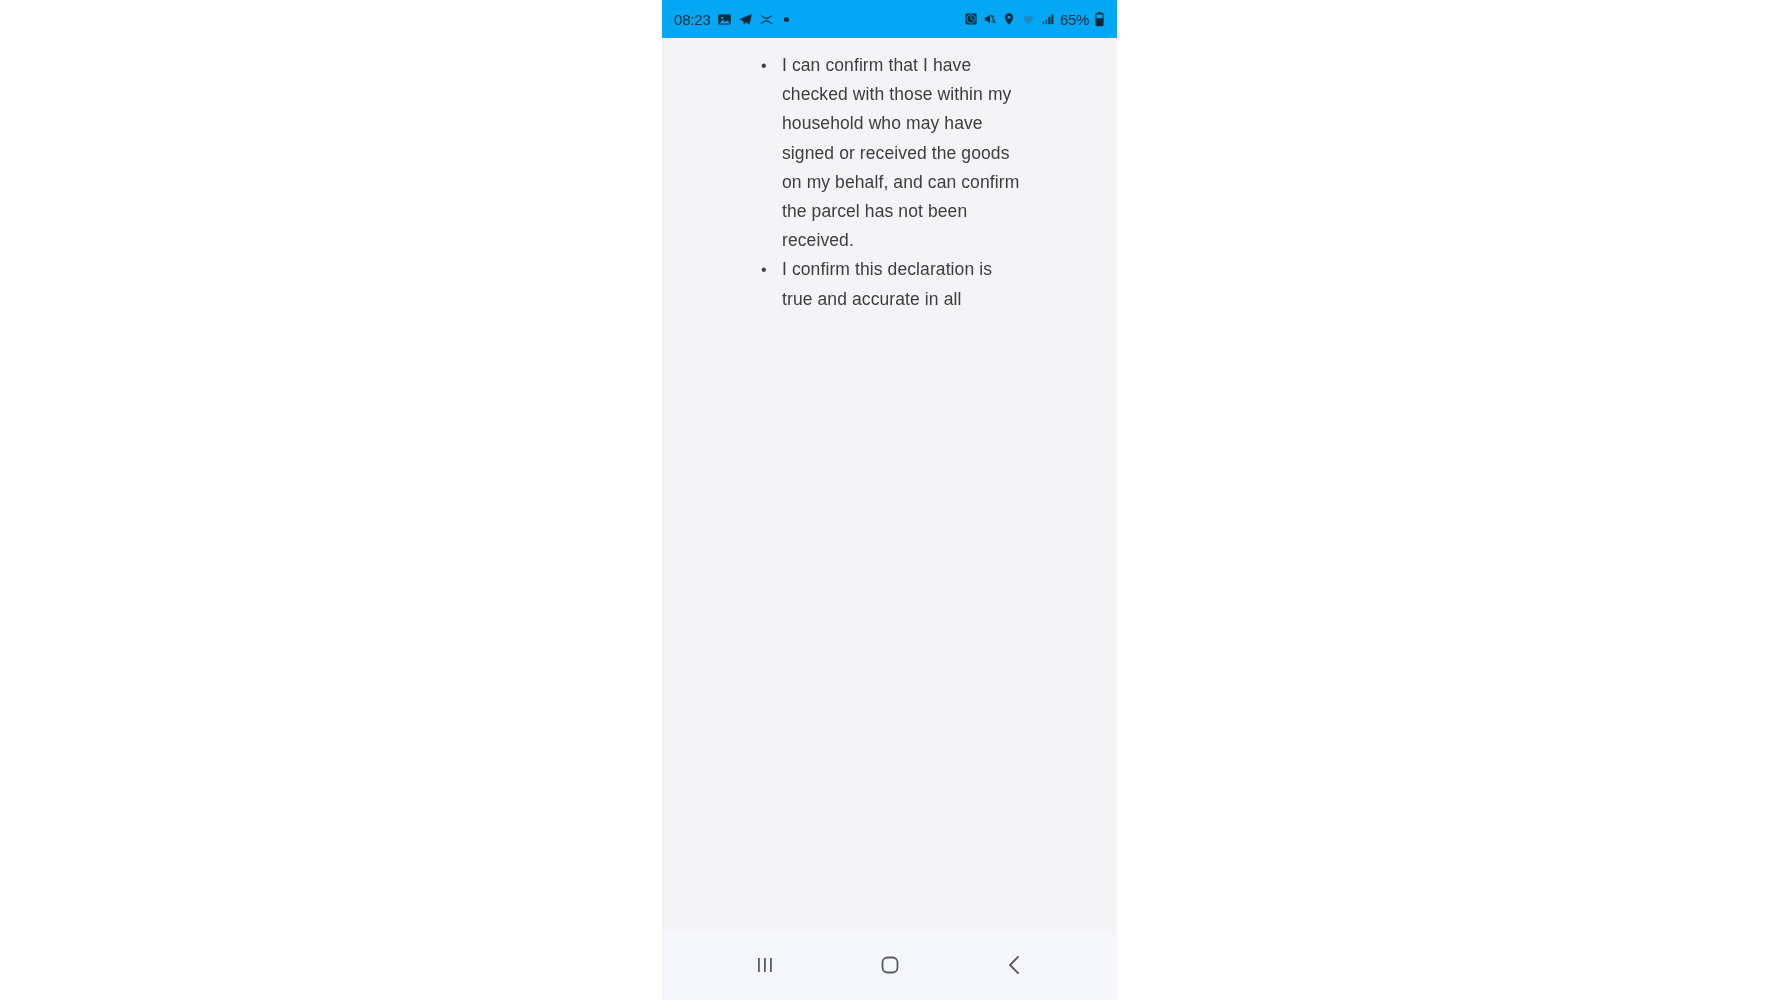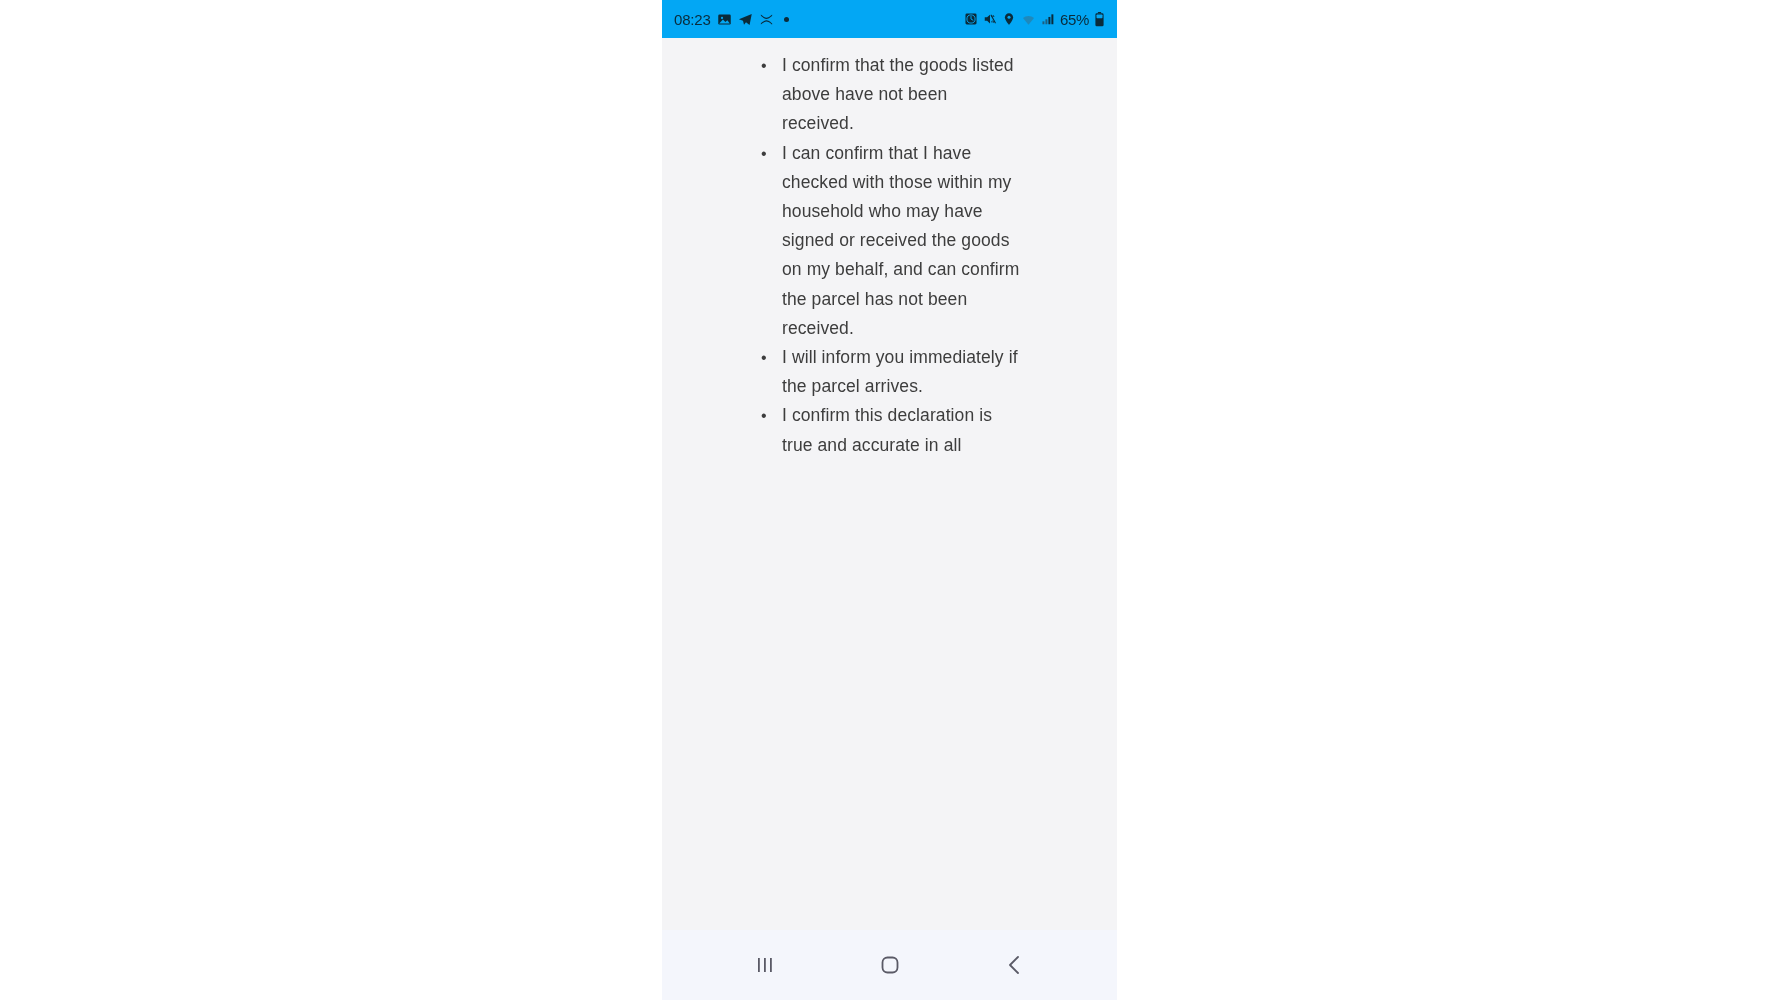--- a/index.html
+++ b/index.html
@@ -232,23 +232,21 @@
             <rect x="1" y="2" width="12" height="19" rx="2" fill="#0a2b3a"></rect>
             <rect x="2.6" y="3.6" width="8.8" height="5.5" rx="1" fill="#03a7f4"></rect>
           </svg>
         </span>
 
       </div>
     </div>
 
     <div class="doc-area">
       <ul class="bullet-list">
-        <li class="bullet-item">I confirm that the goods listed above have not been received.</li>
         <li class="bullet-item">I can confirm that I have checked with those within my household who may have signed or received the goods on my behalf, and can confirm the parcel has not been received.</li>
-        <li class="bullet-item">I will inform you immediately if the parcel arrives.</li>
         <li class="bullet-item">I confirm this declaration is true and accurate in all</li>
       </ul>
     </div>
 
     <div class="nav-bar">
 
       <div class="nav-btn">
         <span>
           <svg width="26" height="26" viewBox="0 0 26 26">
             <rect x="6" y="6" width="1.8" height="14" fill="#5a5a66"></rect>

